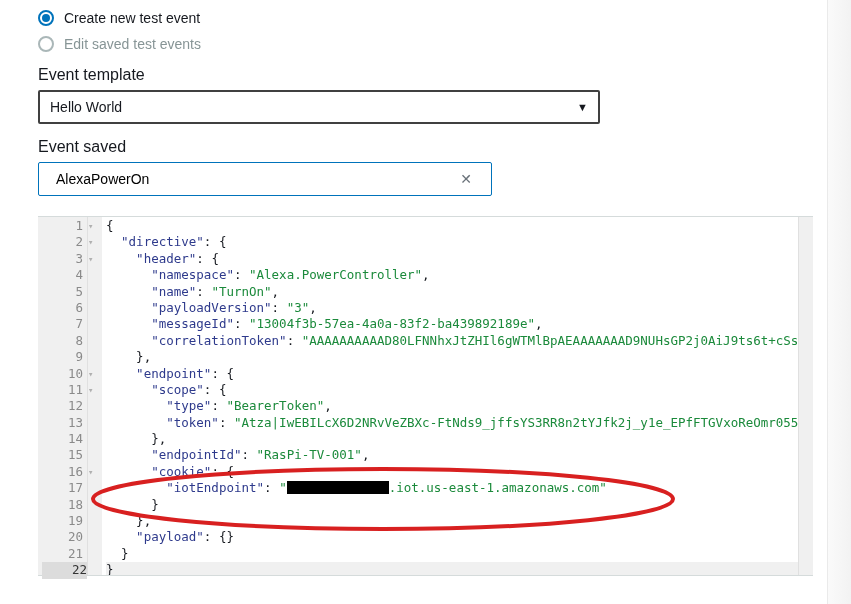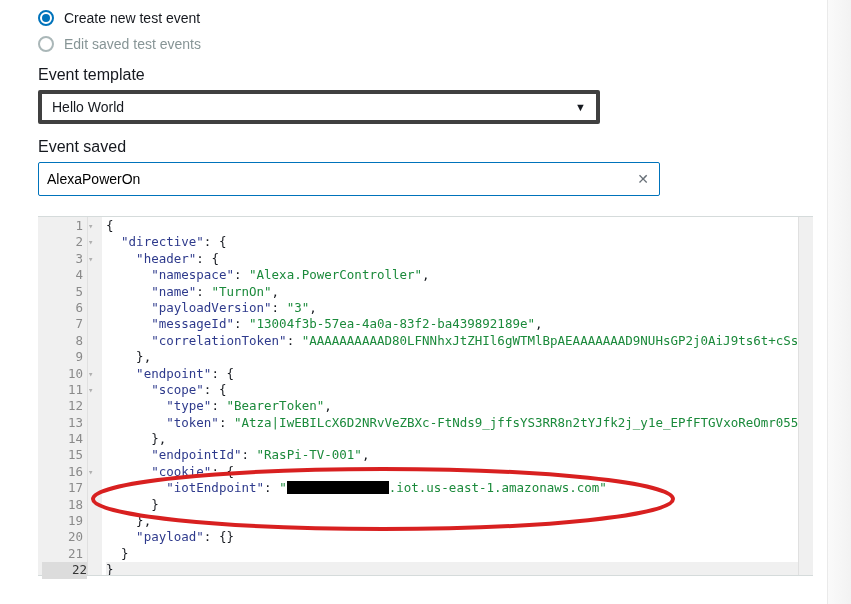--- a/index.html
+++ b/index.html
@@ -35,39 +35,39 @@
   .radio-label.disabled { color: #879596; }
   .section-label {
     margin-top: 14px;
     margin-bottom: 6px;
     font-size: 16px;
     color: #16191f;
   }
   .select {
     width: 562px;
     height: 34px;
-    border: 4px solid #404040;
+    border: 2px solid #404040;
     border-radius: 2px;
     background: #fff;
     display: flex;
     align-items: center;
     justify-content: space-between;
     padding: 0 10px;
     cursor: pointer;
   }
   .select .caret { font-size: 11px; color: #16191f; }
   .input-wrap {
-    width: 622px;
+    width: 454px;
     height: 34px;
     border: 1.5px solid #0073bb;
     border-radius: 2px;
     background: #fff;
     display: flex;
     align-items: center;
-    padding: 0 8px;
+    padding: 0 17px;
   }
   .text-input {
     flex: 1;
     border: none;
     outline: none;
     font-size: 14px;
     font-family: inherit;
     height: 100%;
     background: transparent;
   }

